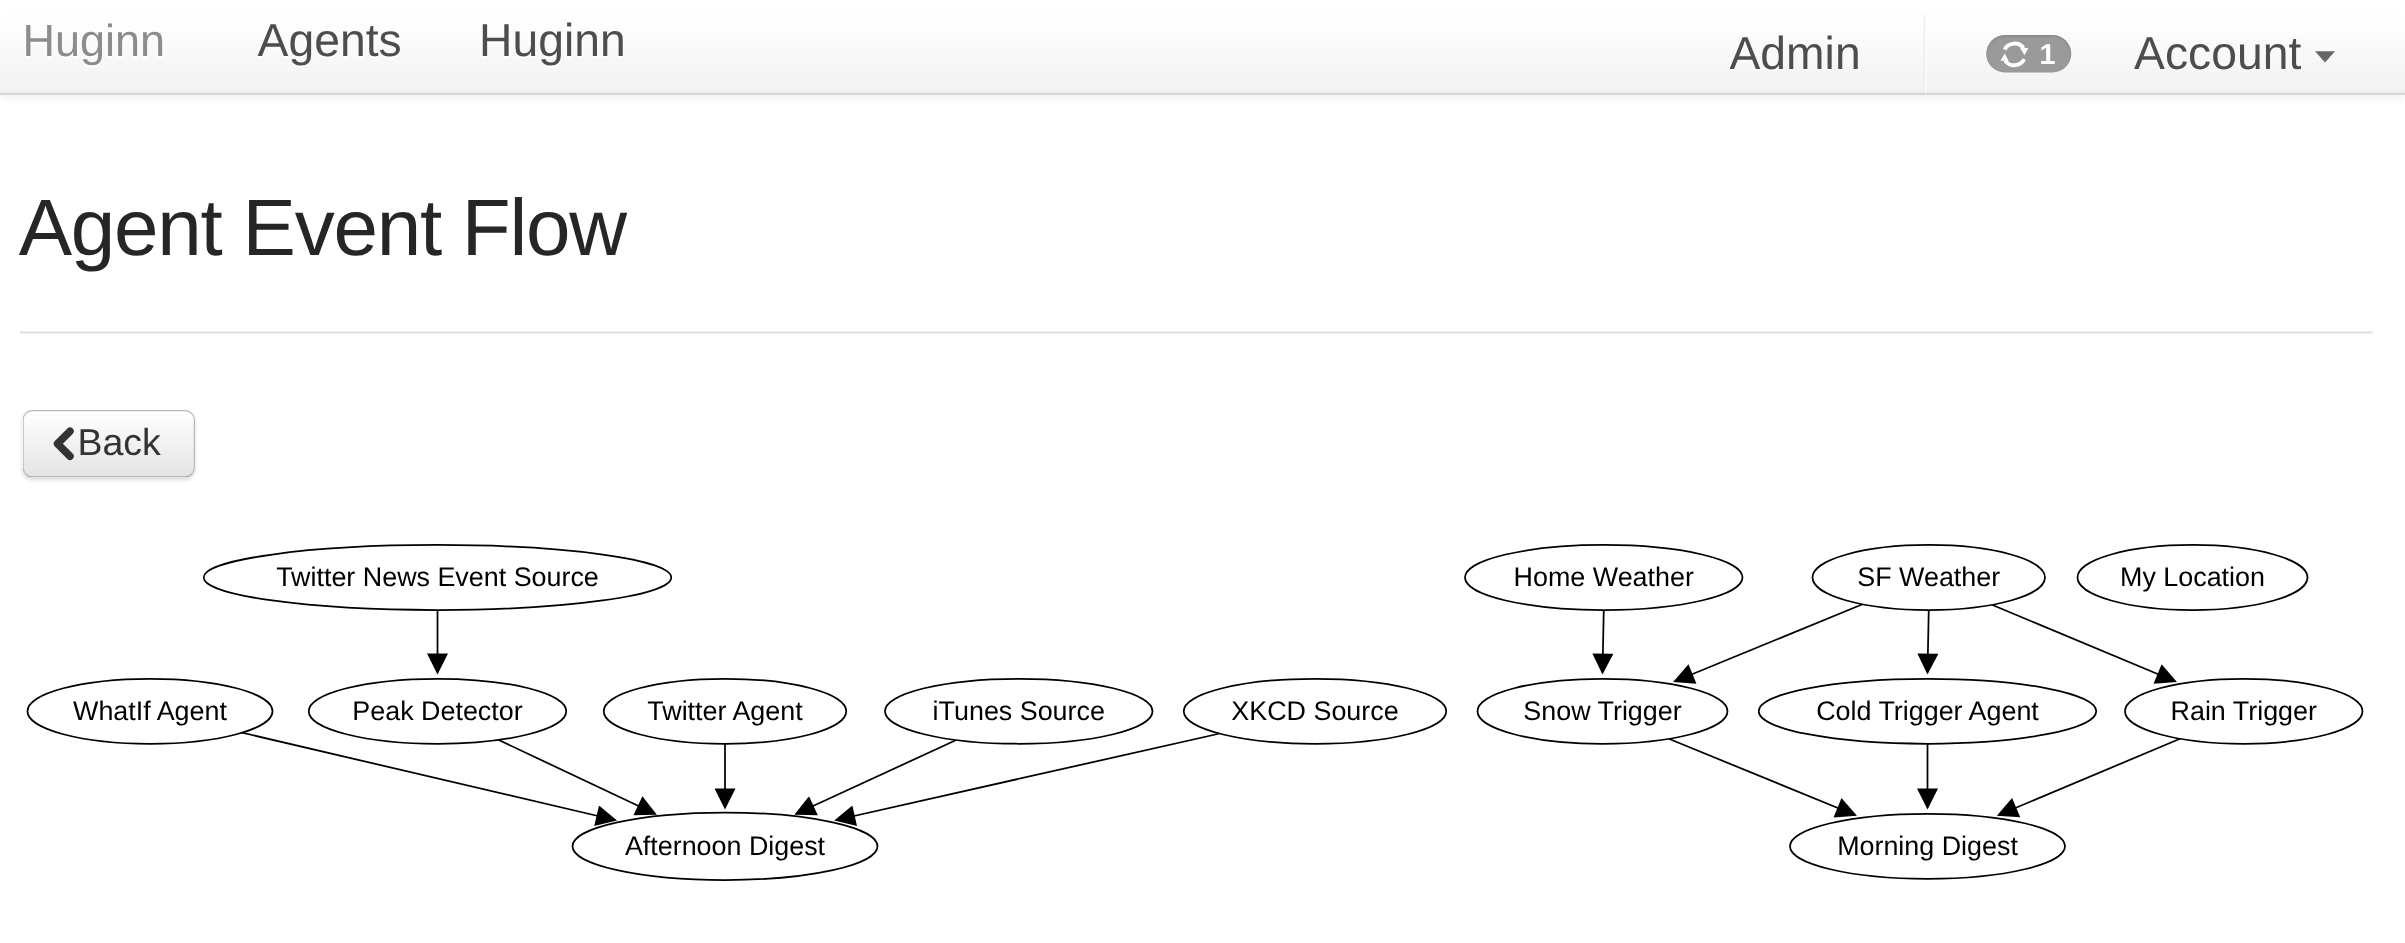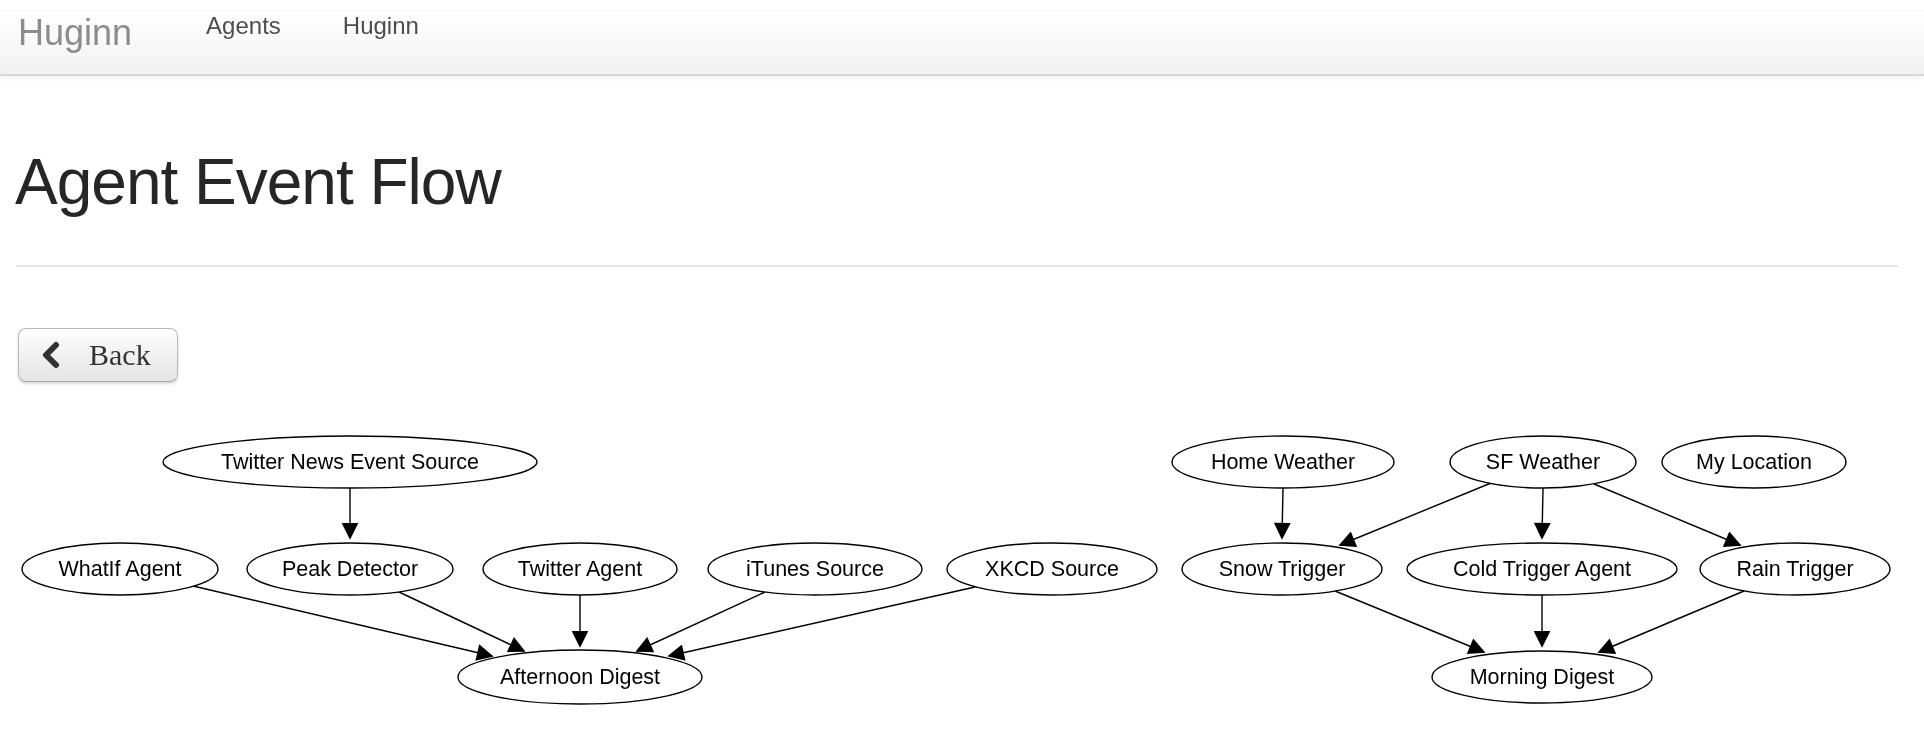--- a/index.html
+++ b/index.html
@@ -15,21 +15,21 @@
     background: linear-gradient(to bottom, #ffffff, #f2f2f2);
     border-bottom: 2px solid #d8d8d8;
     box-shadow: 0 2px 6px rgba(0,0,0,0.07);
     display: flex; align-items: flex-start; margin-top: 12px;
   }
   .brand {
     margin-left: 18px; font-size: 36px; font-weight: 400; color: #8c8c8c;
     text-decoration: none; text-shadow: 0 1px 0 #fff; cursor: pointer;
   }
   .nav-link {
-    font-size: 24px; color: #4d4d4d; text-decoration: none; cursor: pointer;
+    font-size: 37px; color: #4d4d4d; text-decoration: none; cursor: pointer;
     text-shadow: 0 1px 0 #fff;
   }
   .nav-link.first { margin-left: 74px; }
   .nav-link.second { margin-left: 62px; }
   .nav-right { margin-left: auto; display: flex; align-items: center; height: 100%; }
   .nav-divider {
     align-self: stretch; width: 0; margin-left: 50px;
     border-left: 1px solid #e9e9e9; border-right: 1px solid #ffffff;
   }
   .worker-badge {
@@ -49,44 +49,65 @@
   .page-title {
     position: absolute; left: 15px; top: 150px; margin: 0;
     font-size: 64px; font-weight: normal; color: #262626; line-height: 1; letter-spacing: -1px;
   }
   .rule {
     position: absolute; left: 16px; right: 26px; top: 265px; height: 0;
     border-top: 2px solid #e5e5e5;
   }
   .back-button {
     position: absolute; left: 18px; top: 328px; height: 54px;
-    display: inline-flex; align-items: center; gap: 28px; padding: 0 26px 0 22px;
+    display: inline-flex; align-items: center; gap: 1px; padding: 0 26px 0 22px;
     background: linear-gradient(to bottom, #ffffff, #e4e4e4);
     border: 1px solid #b9b9b9; border-bottom-color: #a6a6a6; border-radius: 8px;
     box-shadow: 0 2px 3px rgba(0,0,0,0.15), inset 0 1px 0 rgba(255,255,255,.6);
-    font-size: 30px; color: #333; cursor: pointer; font-family: Liberation Serif, serif;
+    font-size: 30px; color: #333; cursor: pointer;
   }
 
   
   .flow-svg { position: absolute; left: 0; top: 410px; }
   .node ellipse { fill: #ffffff; stroke: #000; stroke-width: 1.4; }
   .node text {
     fill: #000; font-size: 21.5px; text-anchor: middle;
     font-family: "Liberation Sans", "DejaVu Sans", sans-serif;
   }
   .edge { stroke: #000; stroke-width: 1.4; fill: none; }
 </style>
 </head>
 <body>
 
 <div class="navbar">
   <a class="brand">Huginn</a>
   <a class="nav-link first">Agents</a>
   <a class="nav-link second">Huginn</a>
 
+  <div class="nav-right">
+    <a class="nav-link">Admin</a>
+    <div class="nav-divider"></div>
+
+    <div class="worker-badge">
+      <svg width="27" height="27" viewBox="0 0 24 24">
+        <g stroke="#ffffff" stroke-width="2.7" fill="none">
+          <path d="M 5.0 8.6 A 8 8 0 0 1 18.6 7.6"></path>
+          <path d="M 19.0 15.4 A 8 8 0 0 1 5.4 16.4"></path>
+        </g>
+        <polygon fill="#ffffff" points="16.1,7.5 21.9,7.5 19.2,12.6"></polygon>
+        <polygon fill="#ffffff" points="2.1,16.5 7.9,16.5 5.1,11.4"></polygon>
+      </svg>
+      <span class="count">1</span>
+    </div>
+
+    <div class="account-wrap">
+      <span class="nav-link">Account</span>
+      <span class="caret"></span>
+    </div>
+  </div>
 </div>
 
 <h1 class="page-title">Agent Event Flow</h1>
 <div class="rule"></div>
 
 <button class="back-button">
   <svg width="20" height="28" viewBox="0 0 20 28">
     <polyline points="15,4 5,14 15,24" fill="none" stroke="#333333" stroke-width="6" stroke-linecap="round" stroke-linejoin="round"></polyline>
   </svg>
   <span>Back</span>

